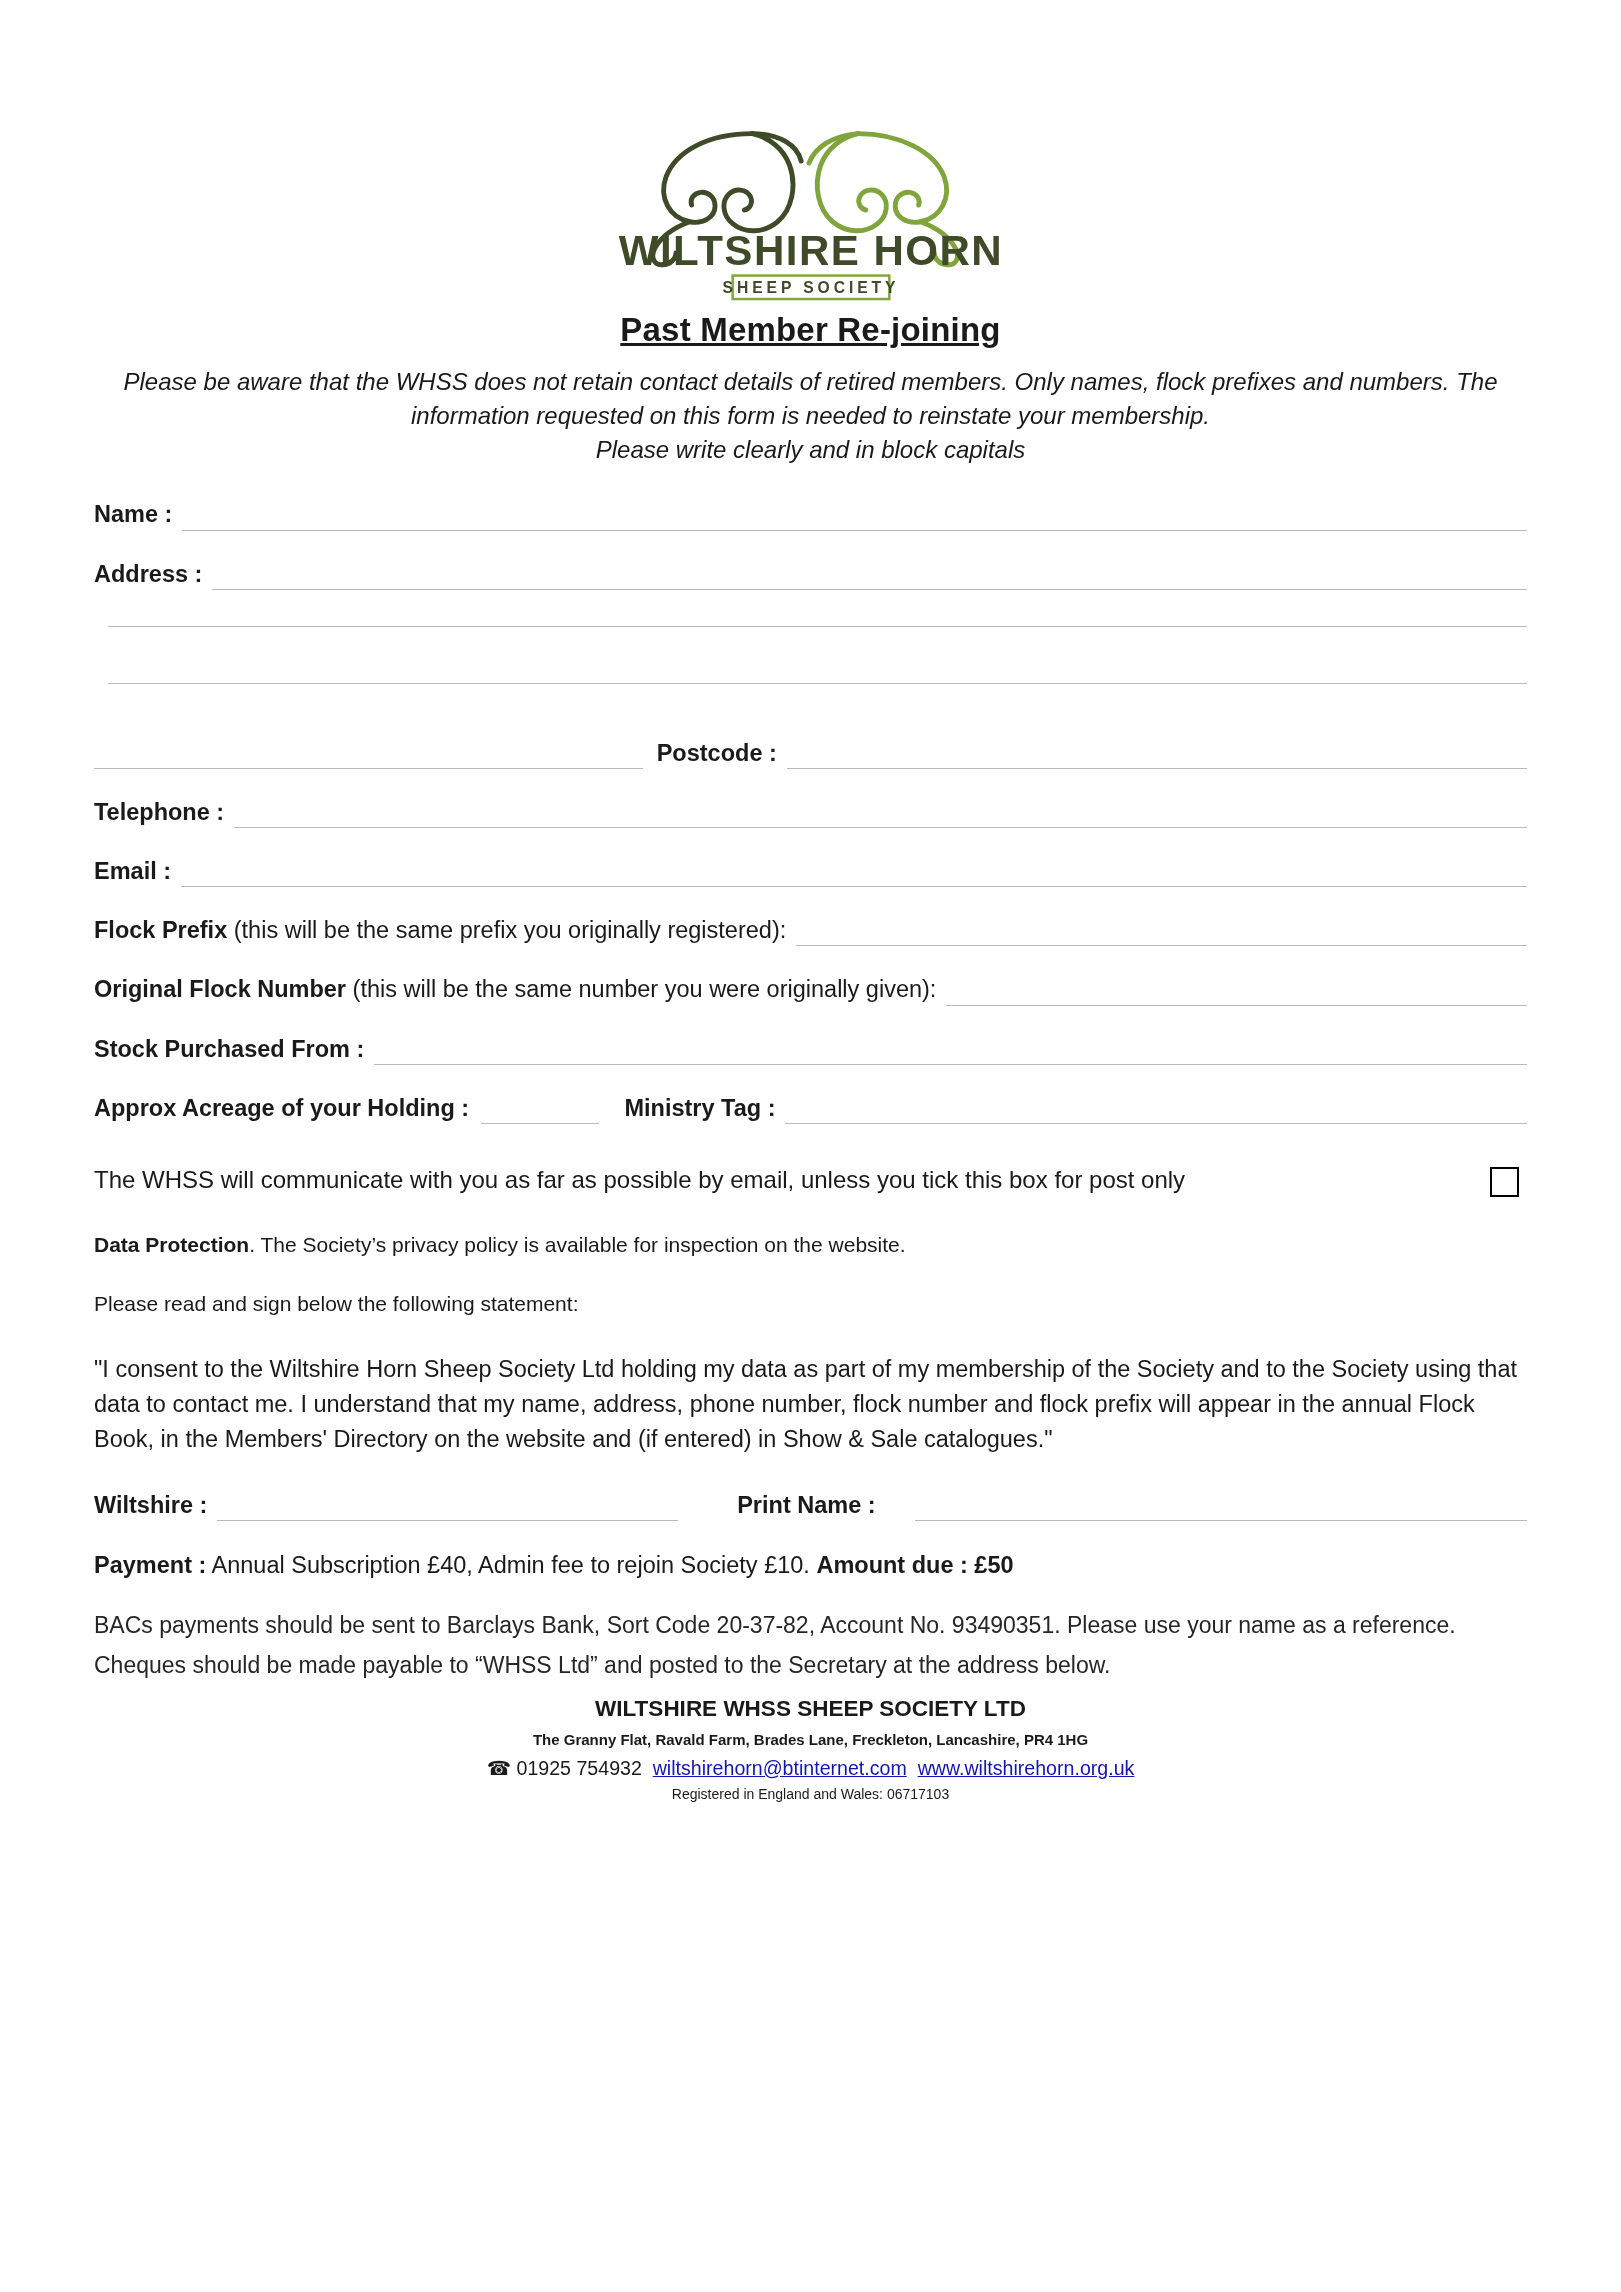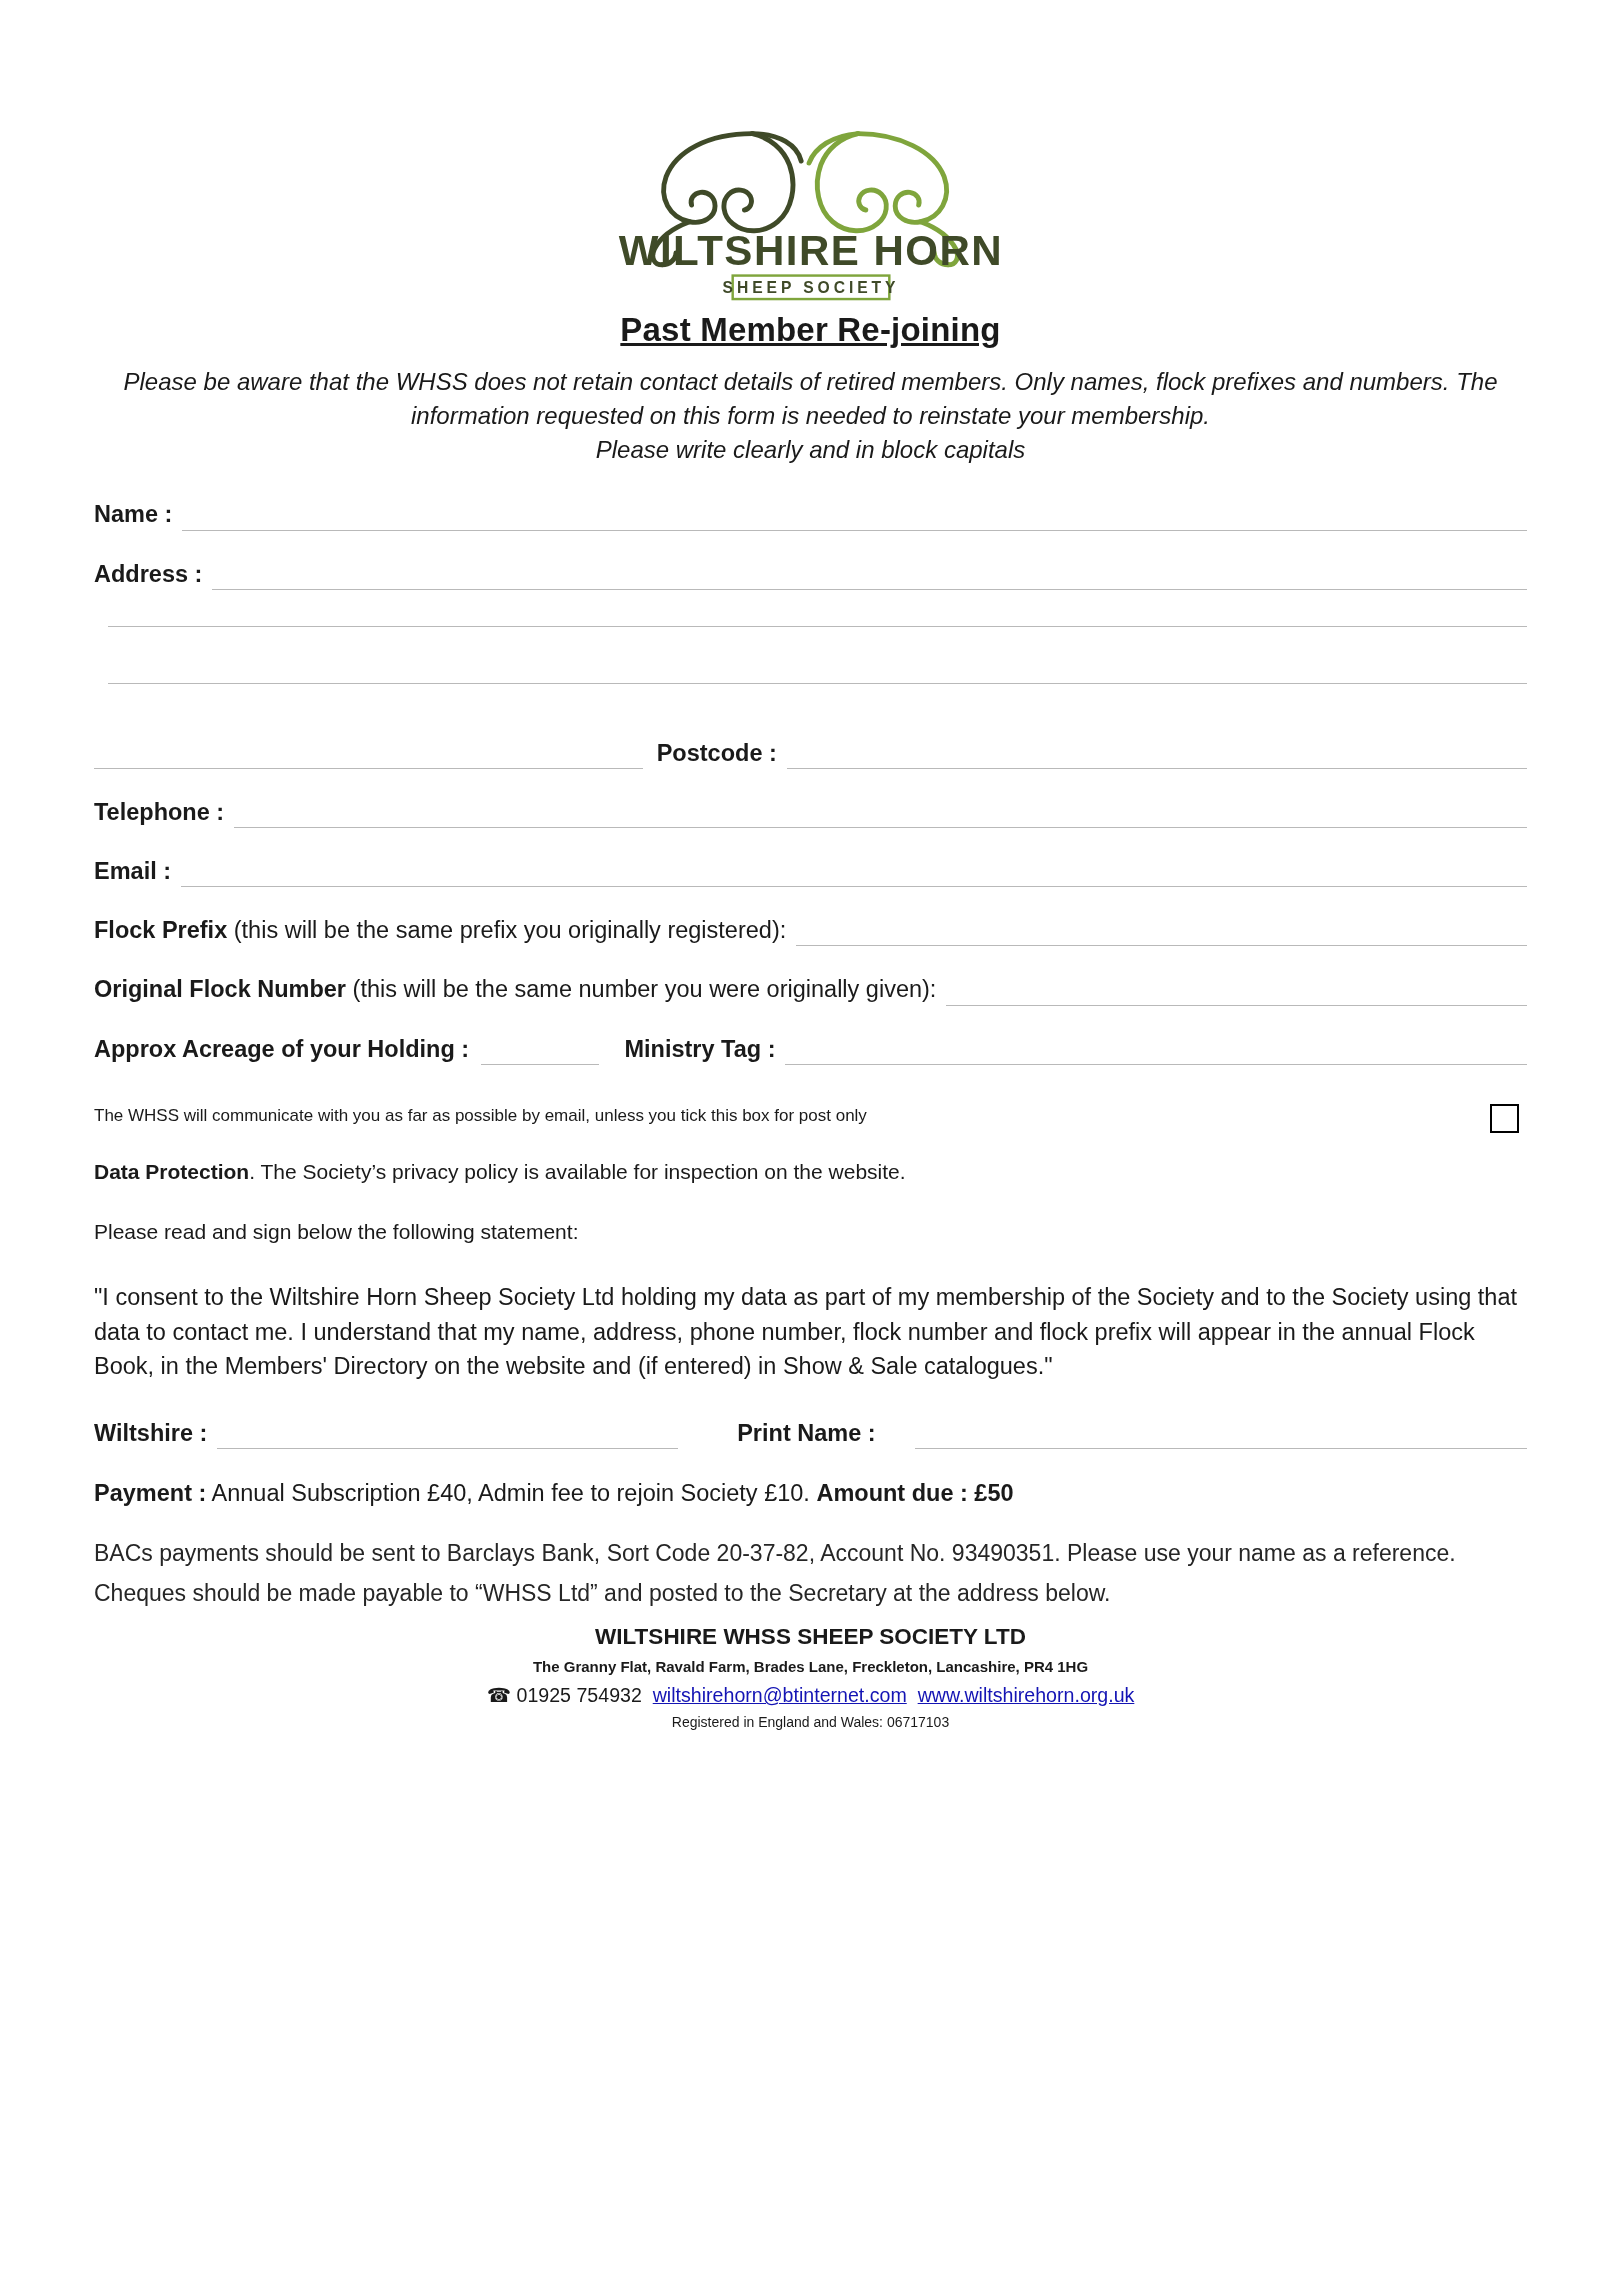--- a/index.html
+++ b/index.html
@@ -84,24 +84,24 @@
   .blank-line {
     border-bottom: 1px solid #b9b9b9;
     height: 1px;
     margin: 0 0 55px 13.7px;
   }
   .blank-line.first { margin-top: 35px; }
 
   
   .checkbox-row {
     display: flex;
-    align-items: flex-start;
+    align-items: flex-end;
     margin-top: 39px;
-    margin-bottom: 24px;
-    font-size: 17px;
+    margin-bottom: 33px;
+    font-size: 24px;
   }
   .checkbox-row .txt { flex: 1 1 auto; line-height: 1.4; }
   .tickbox {
     width: 25.5px;
     height: 25.5px;
     border: 2.9px solid #000;
     flex: 0 0 auto;
     margin-left: 15.7px;
     margin-right: 7.8px;
   }
@@ -264,20 +264,24 @@
     <div class="row">
       <span class="lbl"><b>Flock Prefix</b>&nbsp;<span class="normal">(this will be the same prefix you originally registered):</span></span>
       <span class="fill"></span>
     </div>
 
     <div class="row">
       <span class="lbl"><b>Original Flock Number</b>&nbsp;<span class="normal">(this will be the same number you were originally given):</span></span>
       <span class="fill"></span>
     </div>
 
+    <div class="row">
+      <span class="lbl"><b>Stock Purchased From :</b></span>
+      <span class="fill"></span>
+    </div>
 
     <div class="row">
       <span class="lbl"><b>Approx Acreage of your Holding :</b></span>
       <span class="fill short"></span>
       <span class="lbl" style="margin-left:21.6px;"><b>Ministry Tag :</b></span>
       <span class="fill"></span>
     </div>
 
   </div>
 

